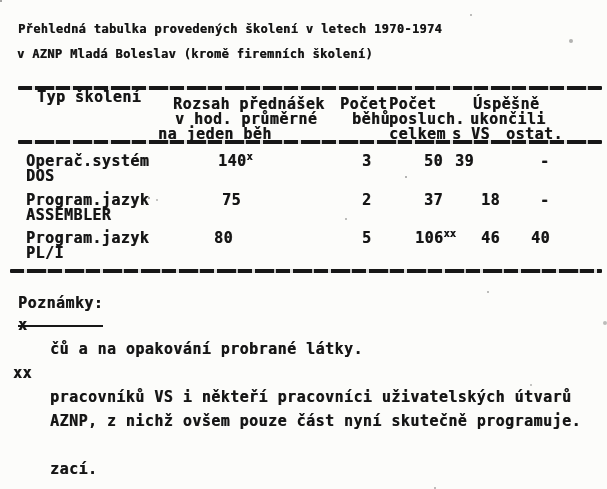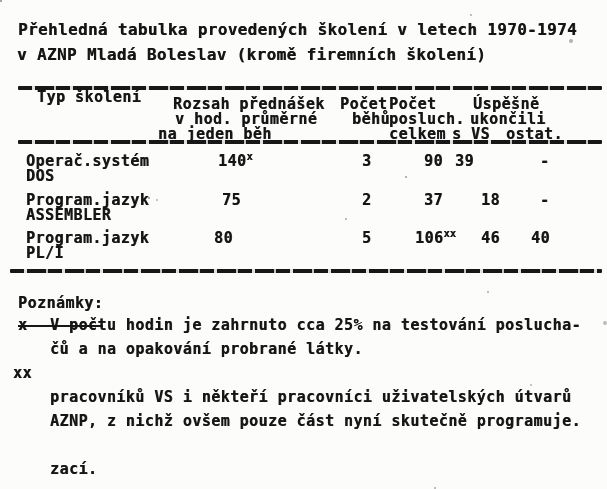--- a/index.html
+++ b/index.html
@@ -8,21 +8,21 @@
     background:#fcfcfa; overflow:hidden;
     font-family:"DejaVu Sans Mono","Liberation Mono",monospace;
     font-weight:700; color:#151515;
   }
   .t {
     position:absolute; white-space:pre;
     font-size:15px; line-height:15px; letter-spacing:0.45px;
     text-shadow:0.45px 0 0 rgba(21,21,21,0.75);
   }
   .title {
-    font-size:16px; line-height:13px; letter-spacing:0.35px;
+    font-size:12px; line-height:13px; letter-spacing:0.35px;
     text-shadow:0.4px 0 0 rgba(21,21,21,0.8);
   }
   .rule {
     position:absolute; height:4px;
     background:repeating-linear-gradient(90deg,
       #171717 0px, #171717 14px,
       rgba(23,23,23,0.12) 14px, rgba(23,23,23,0.12) 17px,
       #171717 17px, #171717 36px,
       rgba(23,23,23,0.25) 36px, rgba(23,23,23,0.25) 38px);
     border-radius:1px;
@@ -77,21 +77,21 @@
   <div class="t" style="left:470px; top:112px;">ukončili</div>
   <div class="t" style="left:452px; top:127px;">s VS</div>
   <div class="t" style="left:506px; top:127px;">ostat.</div>
 
   <div class="rule" style="left:18px; top:140px; width:584px;"></div>
 
   <div class="t" style="left:26px; top:154px;">Operač.systém</div>
   <div class="t" style="left:26px; top:169px;">DOS</div>
   <div class="t" style="left:218px; top:154px;"><span>140</span><span class="sup">x</span></div>
   <div class="t" style="left:362px; top:154px;">3</div>
-  <div class="t" style="left:424px; top:154px;"><span>90</span><span class="sup"></span></div>
+  <div class="t" style="left:424px; top:154px;"><span>50</span><span class="sup"></span></div>
   <div class="t" style="left:455px; top:154px;">39</div>
   <div class="t" style="left:540px; top:154px;">-</div>
 
   <div class="t" style="left:26px; top:193px;">Program.jazyk</div>
   <div class="t" style="left:26px; top:208px;">ASSEMBLER</div>
   <div class="t" style="left:222px; top:193px;"><span>75</span><span class="sup"></span></div>
   <div class="t" style="left:362px; top:193px;">2</div>
   <div class="t" style="left:424px; top:193px;"><span>37</span><span class="sup"></span></div>
   <div class="t" style="left:481px; top:193px;">18</div>
   <div class="t" style="left:540px; top:193px;">-</div>
@@ -102,21 +102,20 @@
   <div class="t" style="left:362px; top:231px;">5</div>
   <div class="t" style="left:415px; top:231px;"><span>106</span><span class="sup">xx</span></div>
   <div class="t" style="left:481px; top:231px;">46</div>
   <div class="t" style="left:531px; top:231px;">40</div>
 
   <div class="rule" style="left:10px; top:269px; width:592px;"></div>
 
   <div class="t u" style="left:18px; top:296px;">Poznámky:</div>
 
   <div class="t" style="left:18px; top:318px;">x</div>
-  <div class="t" style="left:50px; top:318px;">V počtu hodin je zahrnuto cca 25% na testování poslucha-</div>
   <div class="t" style="left:50px; top:342px;">čů a na opakování probrané látky.</div>
 
   <div class="t" style="left:13px; top:366px;">xx</div>
   <div class="t" style="left:50px; top:390px;">pracovníků VS i někteří pracovníci uživatelských útvarů</div>
   <div class="t" style="left:50px; top:414px;">AZNP, z nichž ovšem pouze část nyní skutečně programuje.</div>
   <div class="t" style="left:50px; top:462px;">zací.</div>
 
 </div>
 
 </body></html>

